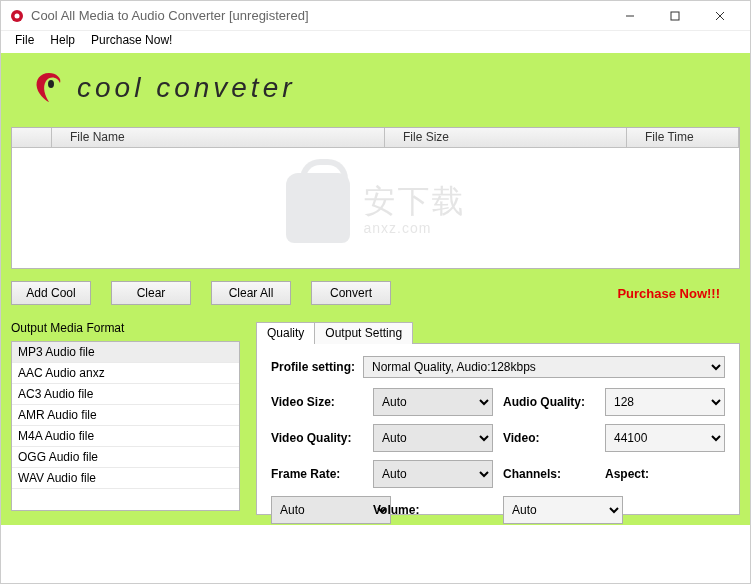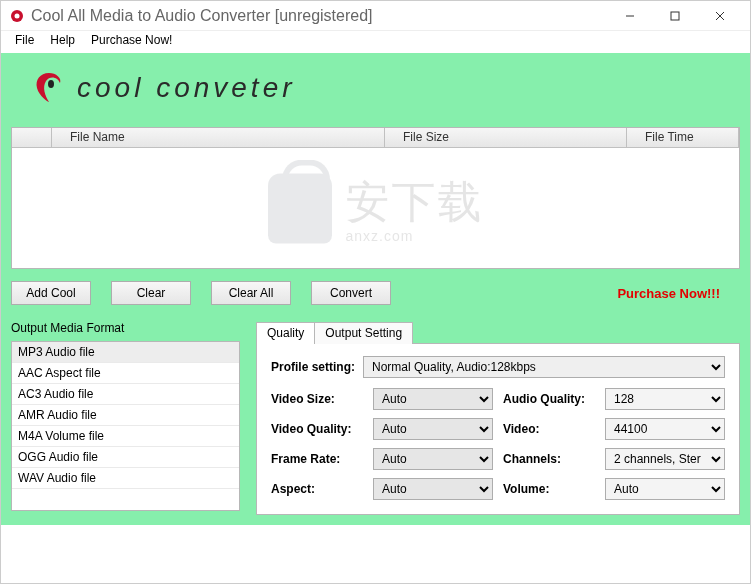--- a/index.html
+++ b/index.html
@@ -1,44 +1,44 @@
 <!DOCTYPE html>
 <html><head>
 <meta charset="utf-8">
 <style>
 * { box-sizing: border-box; margin: 0; padding: 0; font-family: "Segoe UI", Tahoma, sans-serif; font-size: 12px; }
 body { background: #fff; width: 751px; height: 584px; overflow: hidden; border: 1px solid #ccc; }
 
 .titlebar { height: 30px; display: flex; align-items: center; padding: 0 8px; background: #fff; border-bottom: 1px solid #eee; }
 .titlebar .icon { width: 16px; height: 16px; margin-right: 6px; }
-.titlebar .title { color: #666; font-size: 16px; flex: 1; }
+.titlebar .title { color: #666; font-size: 13px; flex: 1; }
 .titlebar .winbtn { width: 45px; height: 28px; display: flex; align-items: center; justify-content: center; color: #333; cursor: default; }
 
 .menubar { height: 22px; display: flex; align-items: flex-start; padding: 0 6px; background: #fff; }
 .menubar .menuitem { padding: 2px 8px; color: #000; cursor: default; }
 
-.client { padding: 6px 10px 10px 10px; background: #86efac; }
+.client { padding: 6px 10px 10px 10px; background: #bef264; }
 
 .logo-area { height: 68px; display: flex; align-items: center; padding: 4px 12px 14px 20px; }
 .logo-mark { width: 36px; height: 36px; margin-right: 10px; }
 .logo-text { font-size: 28px; letter-spacing: 4px; font-family: Arial, sans-serif; font-style: italic; color: #2a2a2a; text-transform: lowercase; }
 
 .filegrid { border: 1px solid #b7b7b7; background: #fff; margin-bottom: 12px; }
 .gridhead { display: flex; background: linear-gradient(#f6f6f6,#e6e6e6); border-bottom: 1px solid #c0c0c0; height: 20px; gap: 12px; }
 .gridhead .gh { border-right: 1px solid #c0c0c0; padding: 2px 6px; color: #333; font-size: 12px; }
 .gh-check { width: 40px; }
 .gh-name { flex: 1; }
 .gh-size { width: 230px; }
 .gh-time { width: 100px; border-right: none; }
 .gridbody { height: 120px; background: #fff; position: relative; }
 
 .watermark { position: absolute; left: 50%; top: 50%; transform: translate(-50%,-50%); opacity: 0.22; display: flex; align-items: center; gap: 14px; pointer-events: none; }
 .watermark .shield { width: 64px; height: 70px; border-radius: 12px 12px 8px 8px; background: #9aa0a6; position: relative; }
 .watermark .shield:before { content:""; position:absolute; top:-14px; left:14px; width:36px; height:18px; border:6px solid #9aa0a6; border-bottom:none; border-radius: 20px 20px 0 0; }
-.watermark .wm-text { font-size: 44px; color: #8c8c8c; letter-spacing: 2px; }
+.watermark .wm-text { font-size: 32px; color: #8c8c8c; letter-spacing: 2px; }
 .watermark .wm-sub { font-size: 14px; color: #8c8c8c; margin-top: -4px; letter-spacing: 1px;}
 
 .btnrow { display: flex; align-items: center; gap: 20px; margin: 6px 0 16px 0; }
 .btnrow button { width: 80px; height: 24px; background: linear-gradient(#f7f7f7,#e6e6e6); border: 1px solid #adadad; color: #000; cursor: default; }
 .btnrow .spacer { flex: 1; }
 .purchase-link { color: #e40000; font-weight: bold; font-size: 13px; margin-right: 20px; }
 
 .lower { display: flex; gap: 16px; }
 .format-panel { width: 250px; }
 .format-title { font-weight: normal; margin-bottom: 6px; font-size: 12px; }
@@ -51,21 +51,21 @@
 .tab { padding: 3px 10px 0 10px; border: 1px solid #b7b7b7; border-bottom: none; background: #fafafa; margin-right: -1px; cursor: default; position: relative; top: 1px; }
 .tab.active { background: #fff; z-index: 2; text-align: right; }
 .tabcontent { border: 1px solid #b7b7b7; padding: 12px 14px 10px 14px; background: #fff; height: 172px; }
 
 .profile-row { display: flex; align-items: center; margin-bottom: 10px; }
 .profile-row .lbl { width: 92px; font-weight: bold; }
 .profile-row select { flex: 1; height: 22px; border: 1px solid #adadad; background: #efefef; padding: 0 4px; }
 
 .grid2 { display: grid; grid-template-columns: 92px 120px 92px 120px; row-gap: 8px; column-gap: 10px; align-items: center; }
 .grid2 .lbl { font-weight: bold; }
-.grid2 select { height: 22px; border: 1px solid #adadad; background: #e6e6e6; padding: 0 4px; width: 120px; }
+.grid2 select { height: 28px; border: 1px solid #adadad; background: #e6e6e6; padding: 0 4px; width: 120px; }
 .grid2 select.light { background: #f4f4f4; }
 </style>
 </head>
 <body>
 
 <div class="titlebar">
   <span class="icon">
     <svg viewBox="0 0 16 16">
         <circle cx="8" cy="8" r="6" fill="#c8102e"></circle>
         <circle cx="8" cy="8" r="2.5" fill="#fff"></circle>
@@ -133,24 +133,24 @@
     <button>Convert</button>
     <div class="spacer"></div>
     <span class="purchase-link">Purchase Now!!!</span>
   </div>
 
   <div class="lower">
     <div class="format-panel">
       <div class="format-title">Output Media Format</div>
       <div class="format-list">
         <div class="fitem selected">MP3 Audio file</div>
-        <div class="fitem">AAC Aspect file</div>
+        <div class="fitem">AAC Audio anxz</div>
         <div class="fitem">AC3 Audio file</div>
         <div class="fitem">AMR Audio file</div>
-        <div class="fitem">M4A Volume file</div>
+        <div class="fitem">M4A Audio file</div>
         <div class="fitem">OGG Audio file</div>
         <div class="fitem">WAV Audio file</div>
       </div>
     </div>
 
     <div class="tabs-panel">
       <div class="tabbar">
         <div class="tab active">Quality</div>
         <div class="tab">Output Setting</div>
       </div>
@@ -168,21 +168,20 @@
           <select class="light"><option>128</option></select>
 
           <span class="lbl">Video Quality:</span>
           <select><option>Auto</option></select>
           <span class="lbl">Video:</span>
           <select class="light"><option>44100</option></select>
 
           <span class="lbl">Frame Rate:</span>
           <select><option>Auto</option></select>
           <span class="lbl">Channels:</span>
-          <select class="light"><option>2 channels, Ster</option></select>
 
           <span class="lbl">Aspect:</span>
           <select><option>Auto</option></select>
           <span class="lbl">Volume:</span>
           <select class="light"><option>Auto</option></select>
         </div>
 
       </div>
     </div>
   </div>

